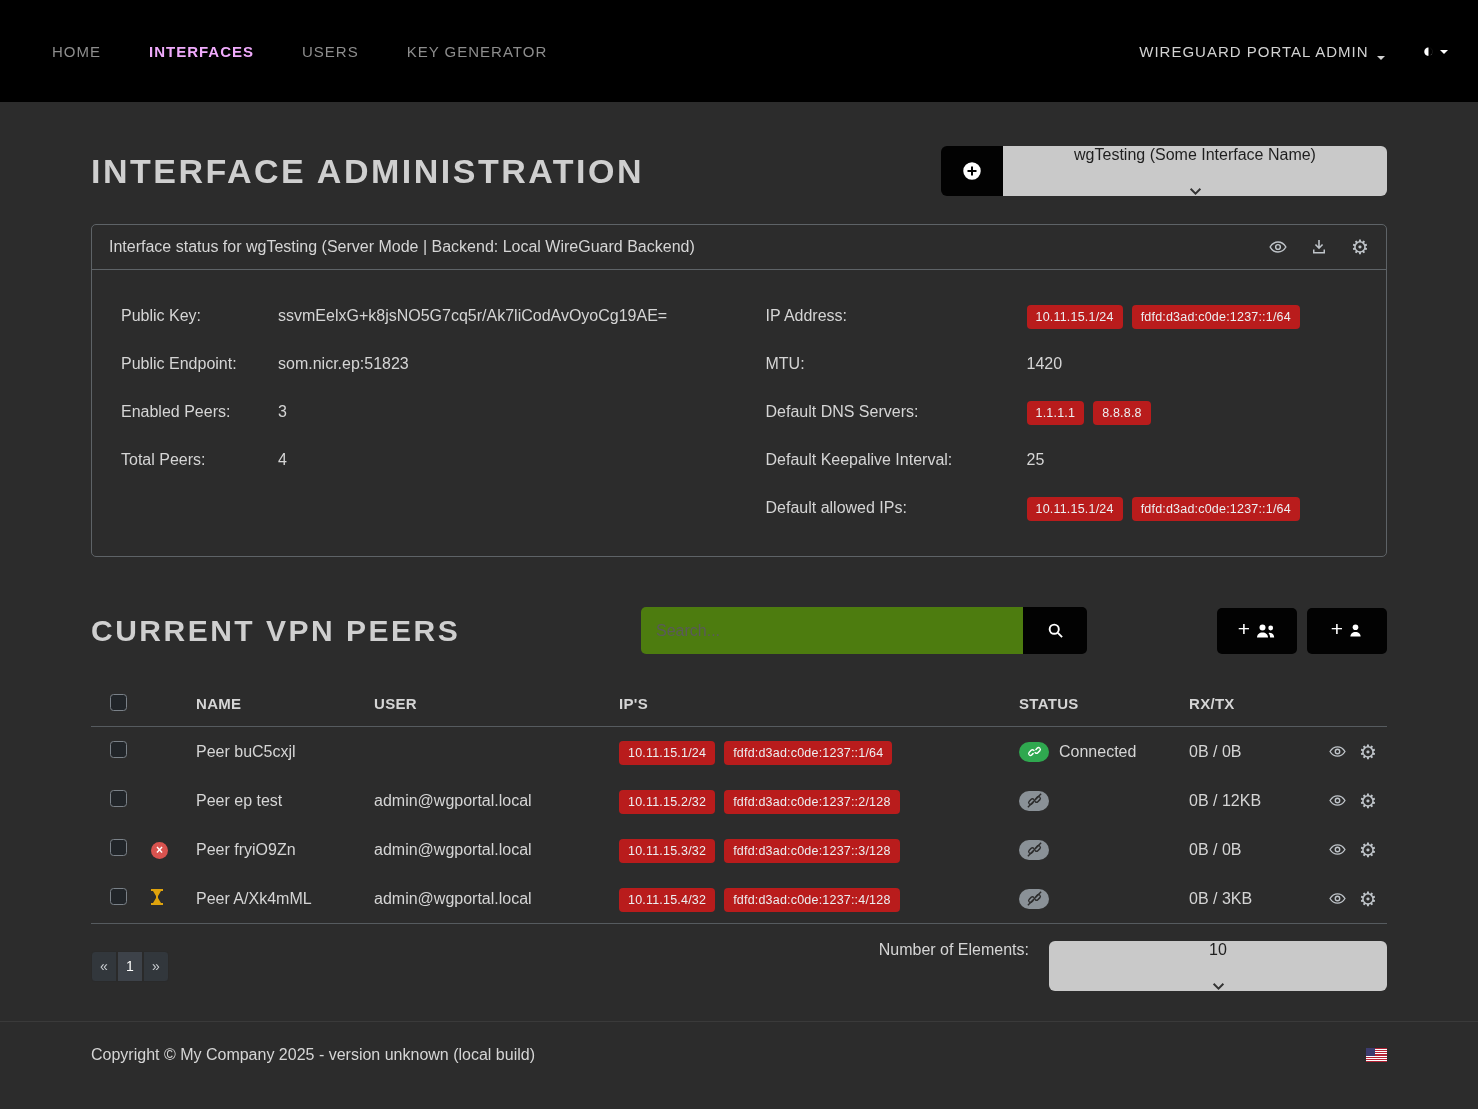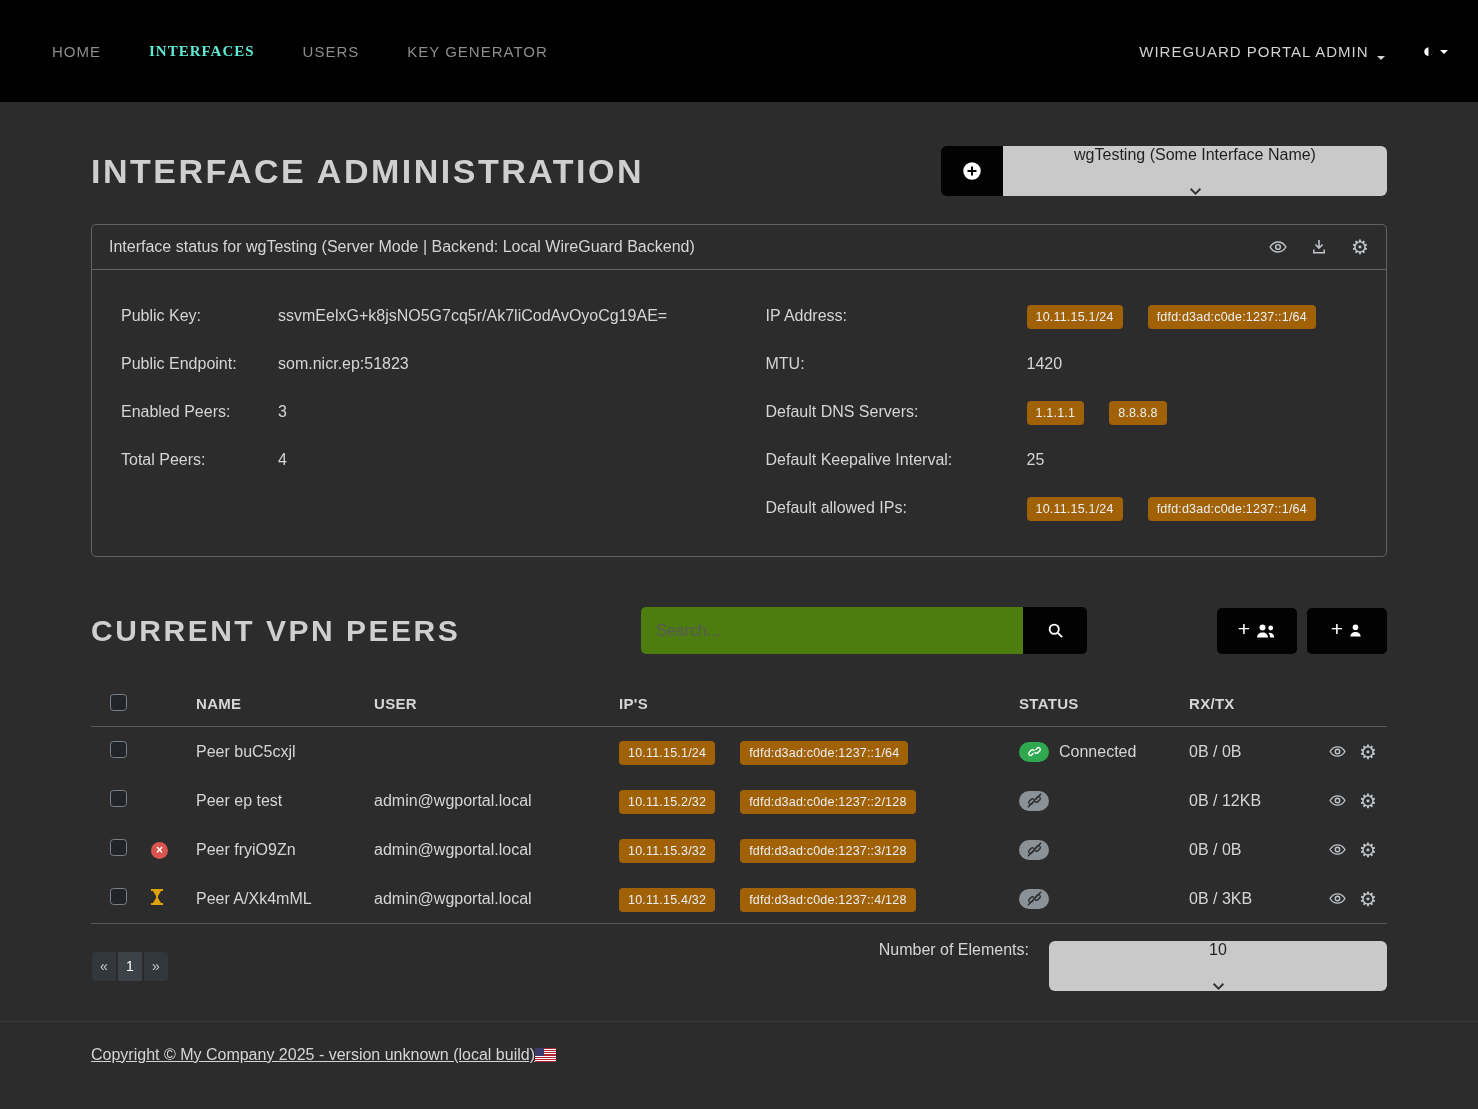--- a/index.html
+++ b/index.html
@@ -6,21 +6,21 @@
   body{width:1478px;height:1109px;overflow:hidden;background:#2c2c2c;color:#d5d5d5;
        font-family:"Liberation Sans",sans-serif;font-size:16px;}
 
   
   .navbar{height:102px;background:#000;display:flex;align-items:center;padding:0 30px 0 10px;}
   .brand{display:flex;align-items:center;gap:10px;cursor:pointer;}
   .logo{width:40px;height:40px;display:flex;}
   .brand-text{color:#fff;font-size:28px;font-weight:700;letter-spacing:.3px;}
   .nav-list{display:flex;list-style:none;margin:0 0 0 42px;padding:0;gap:48px;}
   .nav-item{color:#8d8d8d;font-size:15px;letter-spacing:1px;cursor:pointer;white-space:nowrap;}
-  .nav-item.active{color:#5eead4;font-weight:700;font-family:Liberation Serif, serif;}
+  .nav-item.active{color:#f0abfc;font-weight:700;}
   .nav-right{margin-left:auto;display:flex;align-items:center;gap:38px;}
   .user-menu{display:flex;align-items:flex-end;gap:8px;color:#d2d2d2;font-size:15px;letter-spacing:1px;cursor:pointer;}
   .caret{width:0;height:0;border-left:4px solid transparent;border-right:4px solid transparent;
          border-top:4.5px solid currentColor;display:inline-block;margin-top:2px;}
   .theme-toggle{display:flex;align-items:center;gap:6px;color:#fff;font-size:19px;cursor:pointer;}
 
   .container{width:1296px;margin:0 auto;}
 
   
   .page-header{display:flex;align-items:center;justify-content:space-between;margin-top:44px;}
@@ -38,21 +38,21 @@
   .card-actions{display:flex;align-items:center;gap:24px;color:#bfc4c9;}
   .action{cursor:pointer;display:inline-flex;align-items:center;line-height:1;}
   .gear-glyph{font-size:20px;line-height:1;}
   .card-body{display:flex;padding:22px 0 24px;}
   .info-col{width:50%;}
   .info-col.left{padding-left:29px;}
   .info-col.right{padding-left:24px;}
   .info-row{height:48px;display:flex;align-items:center;}
   .info-col.left .info-label{width:157px;flex:none;}
   .info-col.right .info-label{width:261px;flex:none;}
-  .badge{background:#a16207;color:#eceff1;font-size:12.5px;padding:5px 9px;border-radius:4px;margin-right:25px;letter-spacing:.2px;white-space:nowrap;}
+  .badge{background:#b91c1c;color:#eceff1;font-size:12.5px;padding:5px 9px;border-radius:4px;margin-right:9px;letter-spacing:.2px;white-space:nowrap;}
 
   
   .peers-header{display:flex;align-items:center;margin-top:50px;}
   h2{margin:0;font-size:30px;font-weight:600;letter-spacing:2.5px;color:#cfcfcf;width:550px;flex:none;}
   .search-group{display:flex;}
   .search-input{width:352px;height:47px;background:#4d7c0f;border:none;border-radius:5px 0 0 5px;padding:0 15px;
                 font-size:16px;color:#222;outline:none;font-family:inherit;}
   .search-input::placeholder{color:#5a5a5a;}
   .search-btn{width:64px;height:47px;border-radius:0 5px 5px 0;}
   .peer-add-group{margin-left:auto;display:flex;gap:10px;}
@@ -82,21 +82,21 @@
   .page-btn{min-width:26px;height:31px;background:#32373c;border:1px solid #2a2a2a;color:#c9cdd1;font-size:14px;
             display:flex;align-items:center;justify-content:center;cursor:pointer;padding:0 8px;font-family:inherit;}
   .page-btn:first-child{border-radius:4px 0 0 4px;}
   .page-btn:last-child{border-radius:0 4px 4px 0;}
   .page-btn.current{background:#3d4249;color:#fff;}
   .elements-group{display:flex;gap:20px;}
   .elements-select{width:302px;height:50px;border-radius:6px;padding:0 18px;font-size:16px;}
 
   
   footer{margin-top:30px;border-top:1px solid #3a3a3a;}
-  .footer-inner{width:1296px;margin:0 auto;display:flex;align-items:center;padding:24px 0 30px;text-decoration:underline;}
+  .footer-inner{width:1296px;margin:0 auto;display:flex;align-items:center;justify-content:space-between;padding:24px 0 30px;}
   .flag-us{width:21px;height:14px;background:repeating-linear-gradient(#b22234 0 1.08px,#fff 1.08px 2.16px);
            position:relative;display:inline-block;cursor:pointer;}
   .flag-us::after{content:"";position:absolute;top:0;left:0;width:9px;height:7.5px;background:#3c3b6e;}
 </style>
 </head>
 <body>
 
 <nav class="navbar">
   <ul class="nav-list" id="nav-list">
       <li class="nav-item">HOME</li>

